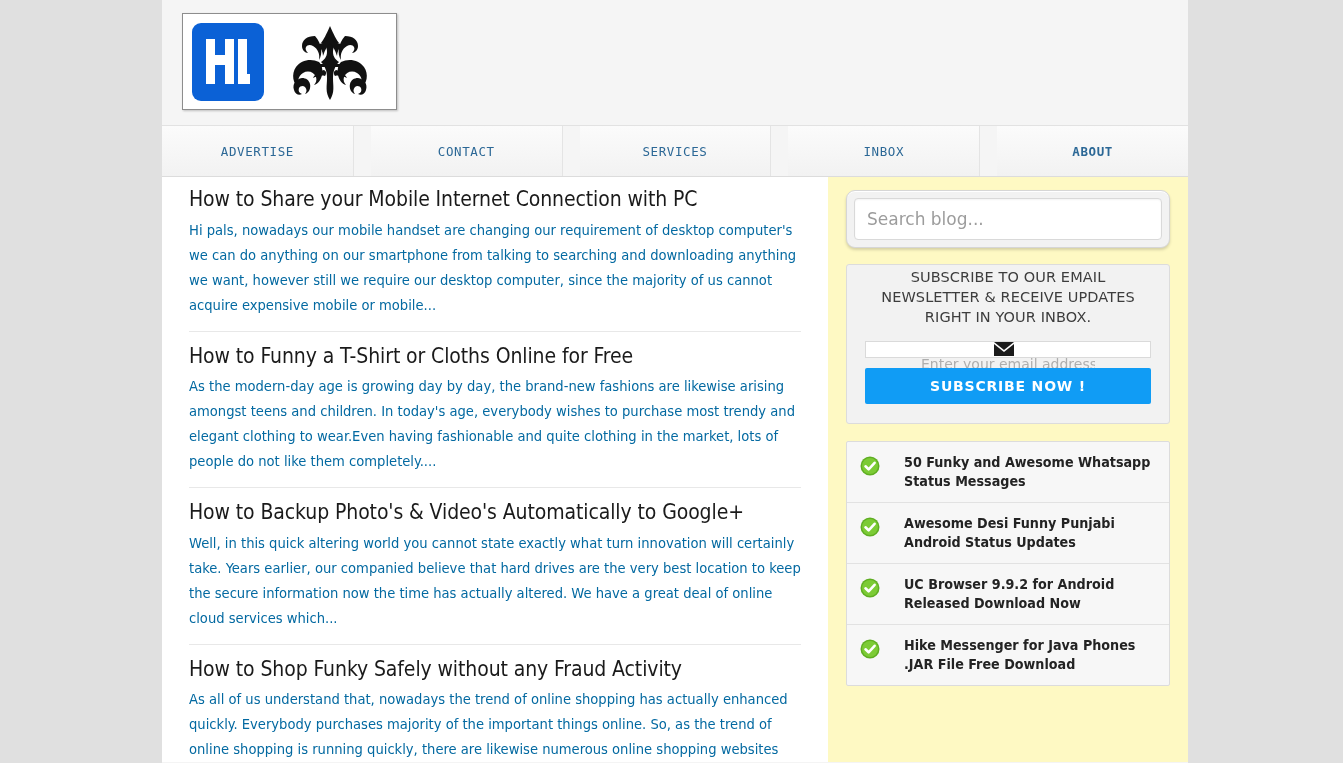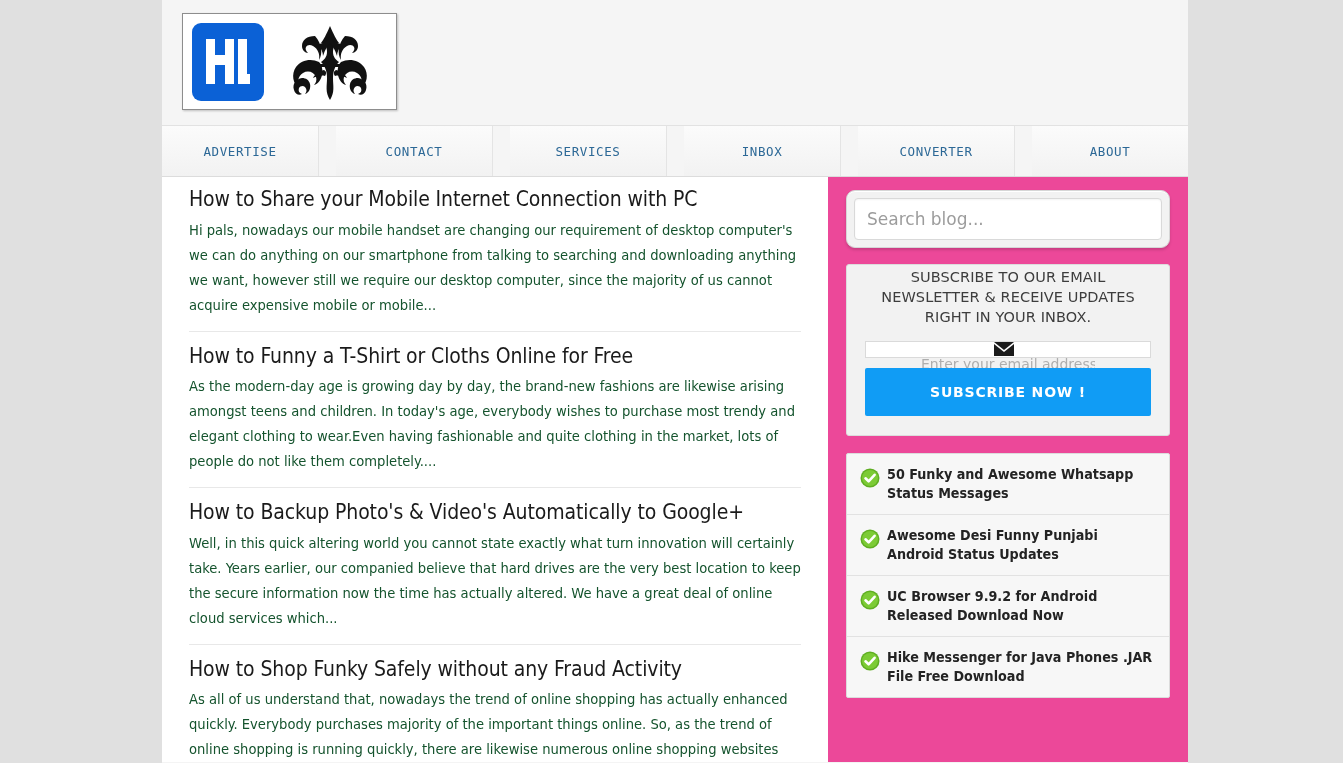--- a/index.html
+++ b/index.html
@@ -76,36 +76,36 @@
     align-items: center;
     justify-content: center;
     font-family: "DejaVu Sans Mono", monospace;
     font-size: 12.5px;
     letter-spacing: 0.6px;
     color: #2c6896;
     border-right: 1px solid #e4e4e4;
     background: linear-gradient(180deg,#fbfbfb 0%,#f2f2f2 100%);
     cursor: pointer;
   }
-  .nav-item:last-child { border-right: none; }
+  .nav-item:last-child { border-right: none; font-weight: bold; }
 
   
   .columns {
     display: flex;
     height: 585px;
   }
   .content {
     width: 666px;
     background: #ffffff;
     padding: 0 27px;
     overflow: hidden;
   }
   .sidebar {
     width: 360px;
-    background: #ec4899;
+    background: #fef9c3;
     padding: 13px 18px 0 18px;
     overflow: hidden;
   }
 
   
   .article {
     padding: 12px 0 14px 0;
     border-bottom: 1px solid #e8e8e8;
   }
   .article:first-child { padding-top: 10px; }
@@ -115,21 +115,21 @@
     font-weight: 400;
     color: #1a1a1a;
     line-height: 1.22;
     letter-spacing: -0.1px;
     margin-bottom: 4px;
     cursor: pointer;
   }
   .article-excerpt {
     font-family: "DejaVu Sans Condensed", "Liberation Sans Narrow", "Liberation Sans", sans-serif;
     font-size: 14.6px;
-    color: #14532d;
+    color: #0369a1;
     line-height: 25px;
   }
 
   
   .search-shell {
     background: #f2f2f2;
     border: 1px solid #d6d6d6;
     border-radius: 9px;
     padding: 7px;
     box-shadow: 0 2px 3px rgba(0,0,0,0.16), inset 0 1px 0 #ffffff;
@@ -183,21 +183,21 @@
     outline: none;
     background: transparent;
     font-family: "DejaVu Sans", sans-serif;
     font-size: 14px;
     color: #555;
   }
   .email-input::placeholder { color: #aeaeae; }
   .subscribe-btn {
     margin-top: 10px;
     width: 100%;
-    height: 48px;
+    height: 36px;
     background: #109cf5;
     border: none;
     border-radius: 2px;
     color: #ffffff;
     font-family: "DejaVu Sans", sans-serif;
     font-size: 14px;
     font-weight: bold;
     letter-spacing: 0.8px;
     cursor: pointer;
     text-align: center;
@@ -206,21 +206,21 @@
   
   .popular {
     margin-top: 17px;
     background: #f7f7f7;
     border: 1px solid #dcdcdc;
     border-radius: 2px;
   }
   .popular-item {
     display: flex;
     align-items: flex-start;
-    gap: 7px;
+    gap: 24px;
     padding: 11px 12px 11px 13px;
     border-bottom: 1px solid #e2e2e2;
     cursor: pointer;
   }
   .popular-item:last-child { border-bottom: none; }
   .check-icon { flex: 0 0 auto; margin-top: 3px; display: flex; }
   .popular-text {
     font-family: "DejaVu Sans Condensed", "Liberation Sans Narrow", "Liberation Sans", sans-serif;
     font-size: 14.2px;
     font-weight: bold;
@@ -263,21 +263,20 @@
         </svg>
       </div>
     </div>
   </div>
 
   <div class="nav">
     <div class="nav-item">ADVERTISE</div>
     <div class="nav-item">CONTACT</div>
     <div class="nav-item">SERVICES</div>
     <div class="nav-item">INBOX</div>
-    <div class="nav-item">CONVERTER</div>
     <div class="nav-item">ABOUT</div>
   </div>
 
   <div class="columns">
 
     <div class="content">
 
       <div class="article">
         <div class="article-title">How to Share your Mobile Internet Connection with PC</div>
         <div class="article-excerpt">Hi pals, nowadays our mobile handset are changing our requirement of desktop computer's we can do anything on our smartphone from talking to searching and downloading anything we want, however still we require our desktop computer, since the majority of us cannot acquire expensive mobile or mobile...</div>

